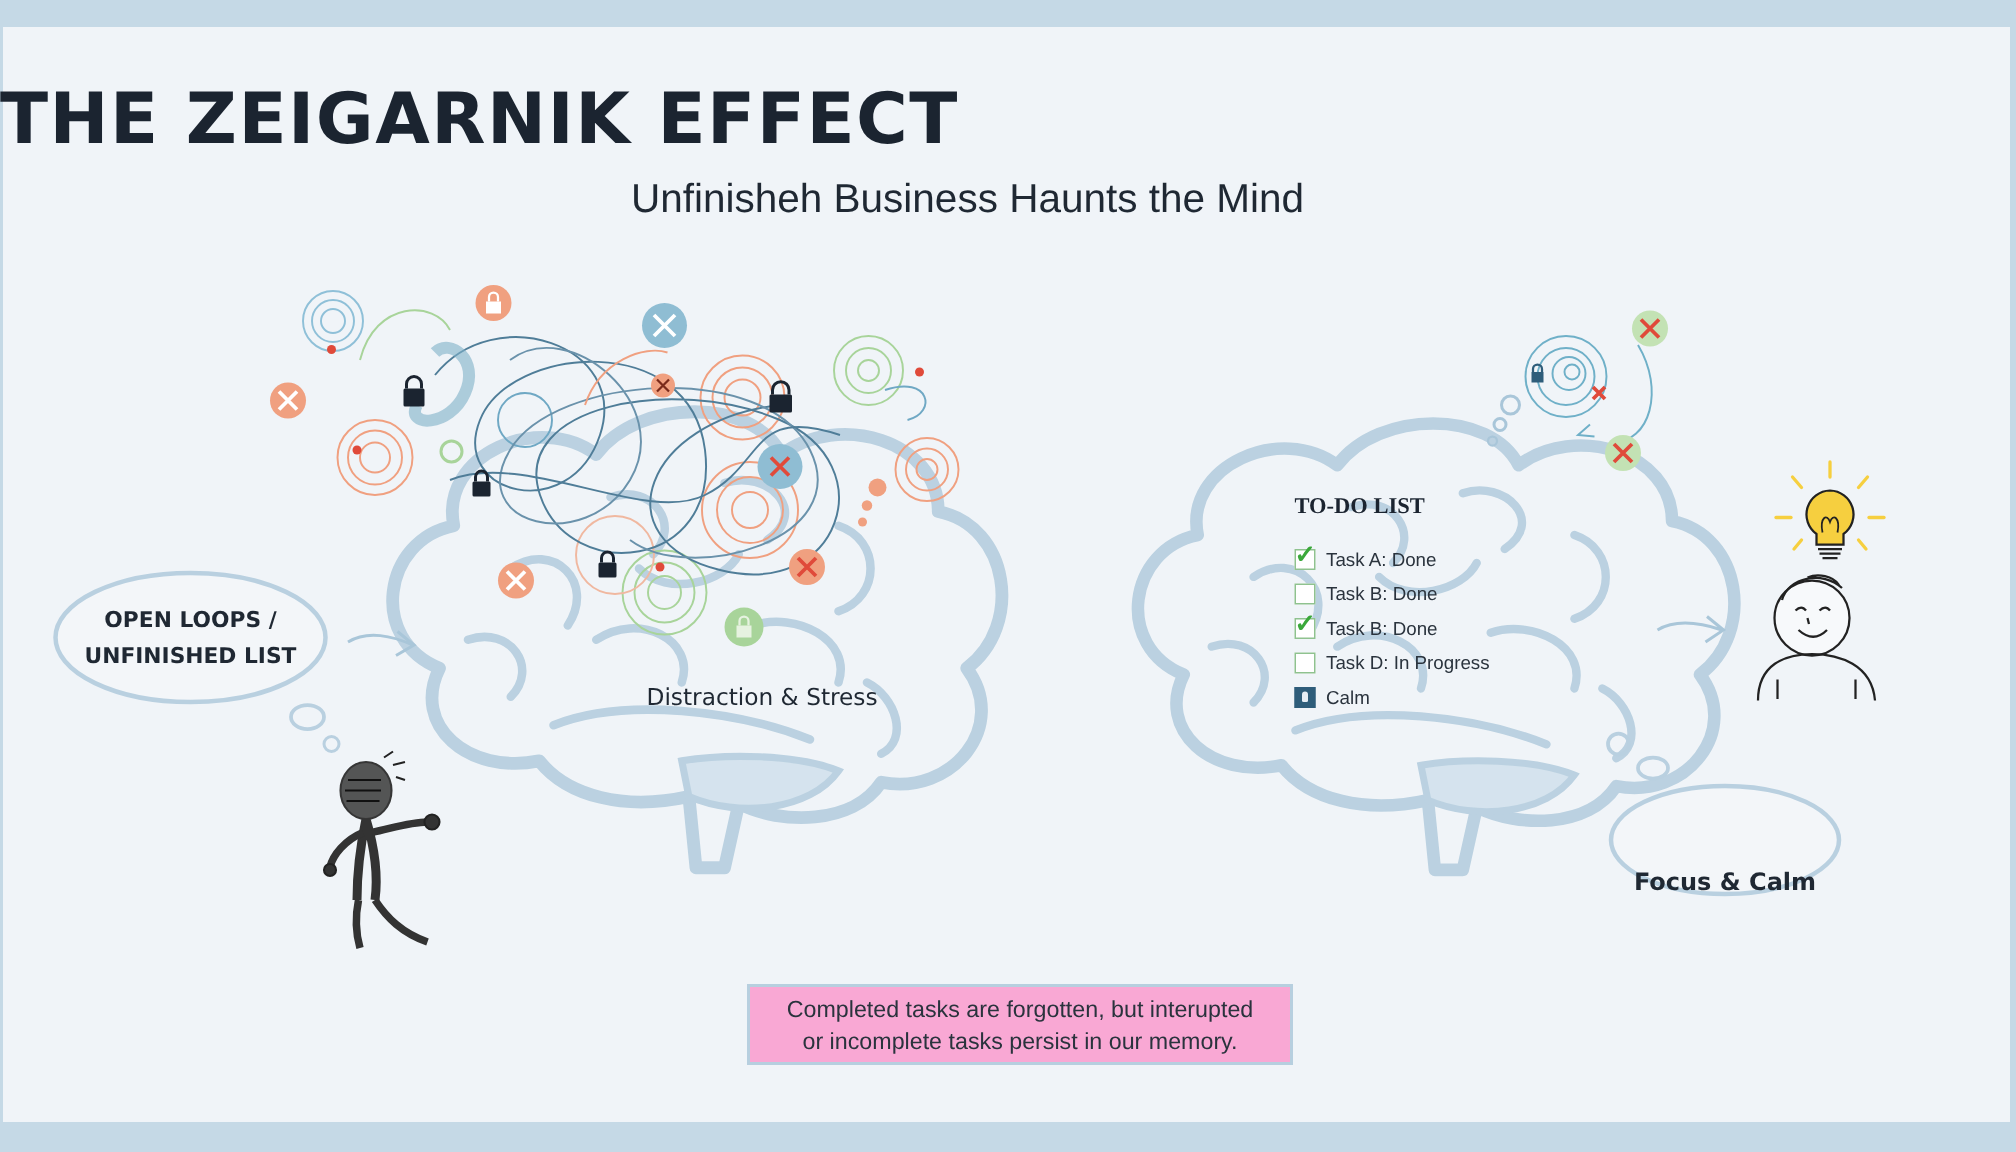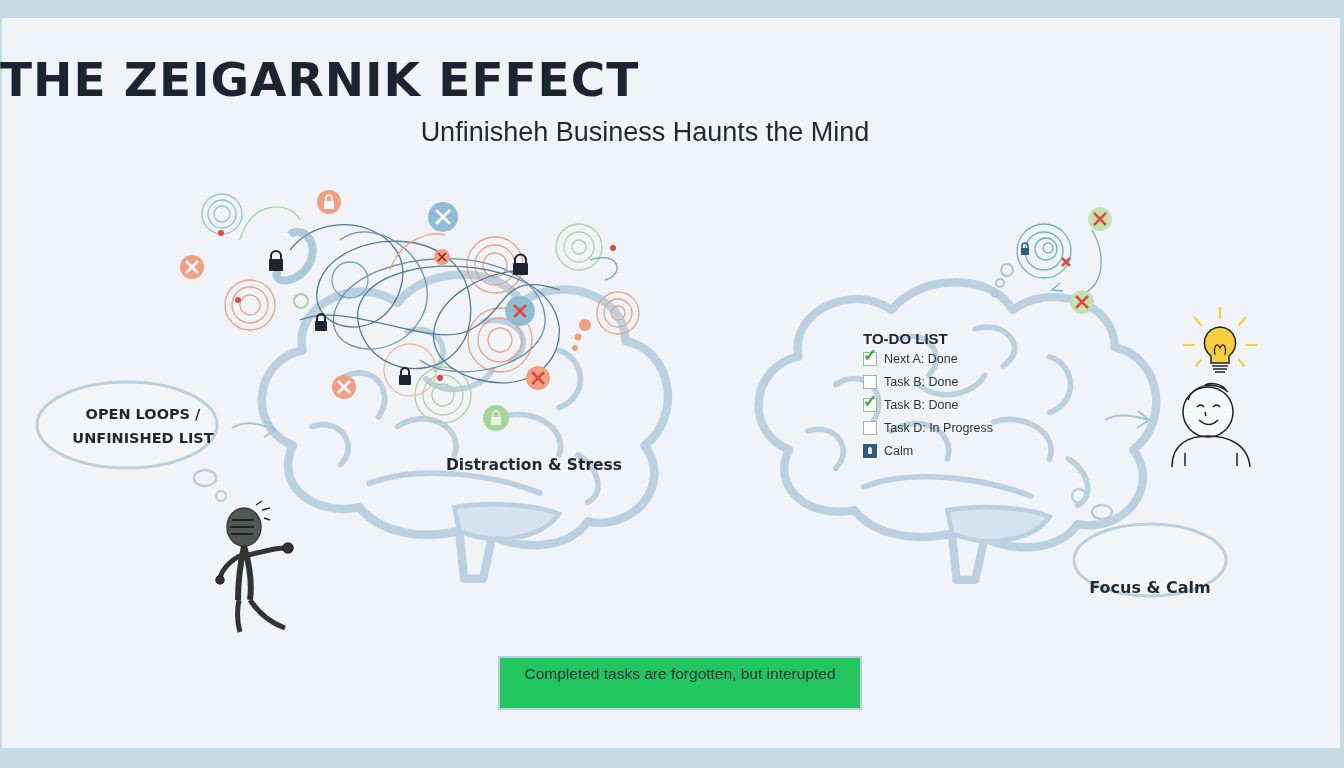--- a/index.html
+++ b/index.html
@@ -19,31 +19,31 @@
     font-family: "Liberation Sans", sans-serif; font-size: 27px; color: #1f2833;
   }
   svg.art { position: absolute; left: 0; top: 0; }
   .label { position: absolute; font-family: "DejaVu Sans", sans-serif; color: #1f2833; }
   .bubble-text {
     position: absolute; text-align: center; font-family: "DejaVu Sans", sans-serif;
     font-weight: bold; color: #1f2833;
   }
   .todo { position: absolute; left: 863px; top: 330px; }
   .todo-title {
-    font-family: Liberation Sans, sans-serif; font-weight: bold; font-size: 15px; color: #1b2430;
-    margin-bottom: 0;
+    font-family: Liberation Serif, serif; font-weight: bold; font-size: 15px; color: #1b2430;
+    margin-bottom: 14px;
   }
   .todo-item { display: flex; align-items: center; height: 23px; font-size: 12.5px; color: #2a333d; }
   .cb { width: 14px; height: 14px; border: 1.5px solid #8fc28f; background: #fff; position: relative; margin-right: 7px; }
   .cb.lock { background: #2e5d7a; border-color: #2e5d7a; }
   .cb .tick { position: absolute; left: -1px; top: -6px; font-size: 17px; color: #3aa83a; font-weight: bold; line-height: 1; }
   .cb .keyhole { position: absolute; left: 4px; top: 2px; width: 4px; height: 7px; background: #e6eef5; border-radius: 2px 2px 1px 1px; }
   .quote {
     position: absolute; left: 498px; top: 656px; width: 364px; height: 54px;
-    border: 2px solid #b7cfdf; background: #22c55e;
+    border: 2px solid #b7cfdf; background: #f9a8d4;
     text-align: center; font-size: 15.5px; line-height: 21px; color: #2a333d; padding-top: 5px;
   }
 </style>
 </head>
 <body>
 
 <div class="canvas"></div>
 
 <div class="title">THE ZEIGARNIK EFFECT</div>
 <div class="subtitle">Unfinisheh Business Haunts the Mind</div>
@@ -229,34 +229,34 @@
     <path d="M1185,453 v13 M1237,453 v13"></path>
   </g>
 
   <g>
     <circle cx="1079" cy="496" r="7" fill="none" stroke="#b9d0e0" stroke-width="2.5"></circle>
     <ellipse cx="1102" cy="512" rx="10" ry="7" fill="none" stroke="#b9d0e0" stroke-width="2.5"></ellipse>
     <ellipse cx="1150" cy="560" rx="76" ry="36" fill="#f3f6f9" stroke="#b9d0e0" stroke-width="3"></ellipse>
   </g>
 </svg>
 
-<div class="bubble-text" style="left:58px; top:402px; width:170px; font-size:14.5px; line-height:24px;">
+<div class="bubble-text" style="left:42px; top:402px; width:170px; font-size:14.5px; line-height:24px;">
   <div>OPEN LOOPS /</div>
   <div>UNFINISHED LIST</div>
 </div>
 
-<div class="label" style="left:446px; top:456px; font-weight:bold; font-size:15.5px;text-align:right;">Distraction &amp; Stress</div>
+<div class="label" style="left:431px; top:456px; font-weight:normal; font-size:15.5px;text-align:right;">Distraction &amp; Stress</div>
 
 <div class="todo">
   <div class="todo-title">TO-DO LIST</div>
   <div class="todo-item">
     <span class="cb">
         <span class="tick">✓</span>
       </span>
-    <span>Next A: Done</span>
+    <span>Task A: Done</span>
   </div>
   <div class="todo-item">
     <span class="cb"></span>
     <span>Task B: Done</span>
   </div>
   <div class="todo-item">
     <span class="cb">
         <span class="tick">✓</span>
       </span>
     <span>Task B: Done</span>
@@ -270,13 +270,14 @@
         <span class="keyhole"></span>
       </span>
     <span>Calm</span>
   </div>
 </div>
 
 <div class="bubble-text" style="left:1074px; top:578px; width:152px; font-size:16px;">Focus &amp; Calm</div>
 
 <div class="quote">
   <div>Completed tasks are forgotten, but interupted</div>
+  <div>or incomplete tasks persist in our memory.</div>
 </div>
 
 </body></html>

